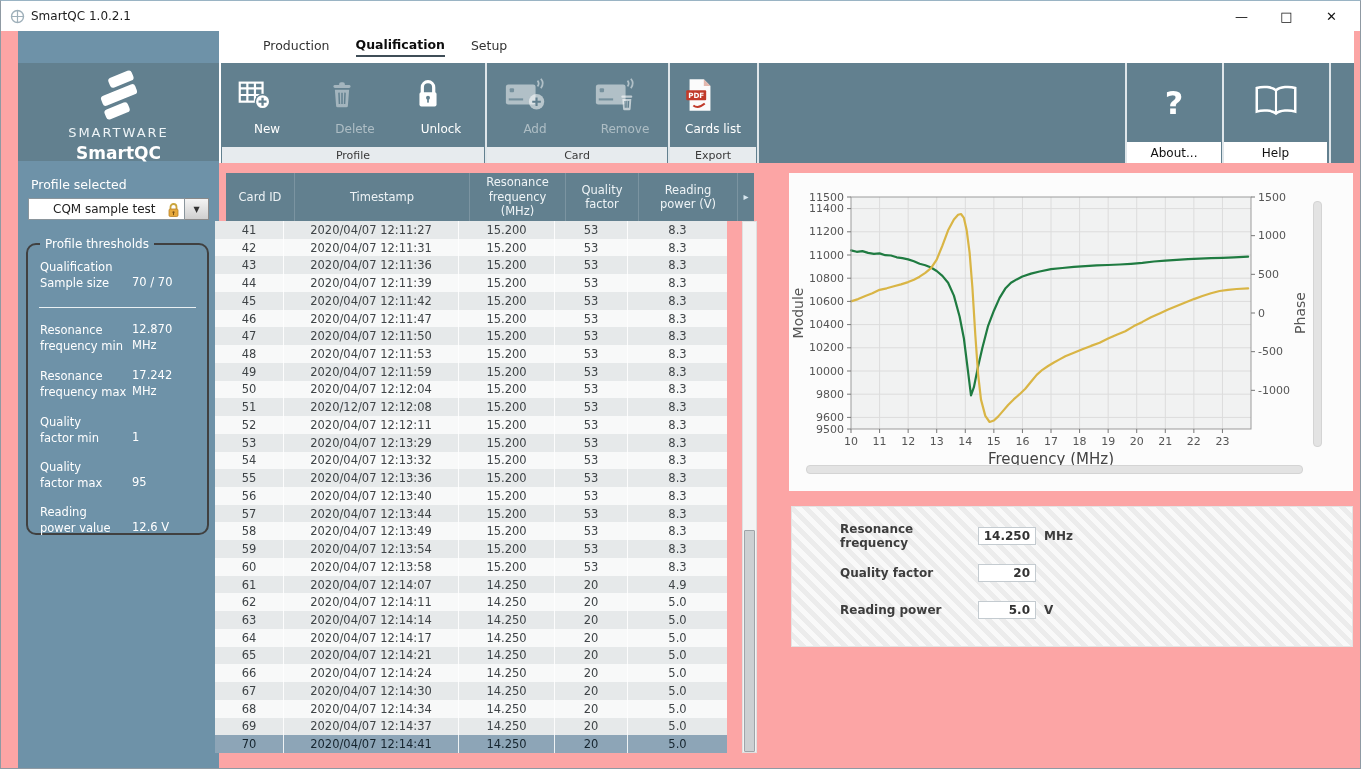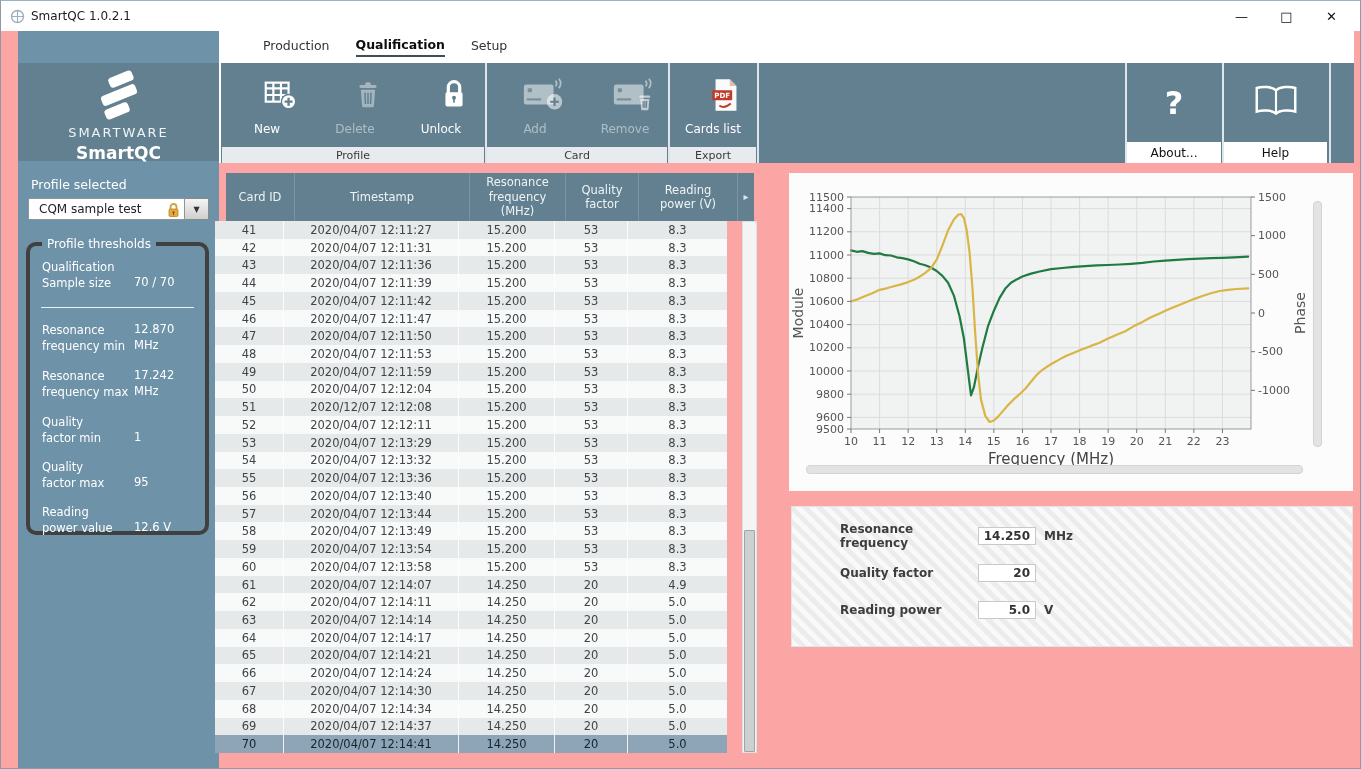--- a/index.html
+++ b/index.html
@@ -16,47 +16,47 @@
              font-size:13px; color:#111; cursor:default; }
 
   
   .sidebar { position:absolute; left:17px; top:30px; width:201px; height:739px; background:#6e92a8; }
   .logo-block { position:absolute; left:0; top:32px; width:201px; height:98px; background:#62808f; text-align:center; padding-top:4px; }
   .brand-company { color:#eef4f7; font-size:13px; letter-spacing:2px; margin-top:-2px; }
   .brand-app { color:#fff; font-size:17px; font-weight:bold; margin-top:3px; }
   .profile-label { position:absolute; left:13px; top:146px; color:#fff; font-size:12.5px; }
   .dropdown { position:absolute; left:10px; top:167px; width:181px; height:22px; display:flex; }
   .dd-input { position:relative; width:157px; height:22px; background:#fff; border:1px solid #8a959c;
-              font-size:12px; color:#222; display:flex; align-items:center; padding-left:10px; }
+              font-size:12px; color:#222; display:flex; align-items:center; padding-left:24px; }
   .dd-lock { position:absolute; right:3px; top:3px; }
   .dd-btn { width:24px; height:22px; background:linear-gradient(#f4f4f4,#cfcfcf); border:1px solid #8a8a8a;
             border-left:none; display:flex; align-items:center; justify-content:center; font-size:8px; color:#333; }
   .thresholds { position:absolute; left:8px; top:206px; width:183px; height:298px;
-                border:4px solid #404040; border-radius:10px; color:#fff; padding:2px 10px 0 10px; }
+                border:2px solid #404040; border-radius:10px; color:#fff; padding:2px 10px 0 10px; }
   .thresholds legend { font-size:12px; color:#fff; padding:0 5px; margin-left:2px; }
   .th-row { display:flex; align-items:flex-end; margin:13px 2px 0 2px; font-size:11.5px; line-height:1.4; }
   .th-row:first-of-type { margin-top:6px; }
   .th-label { width:92px; white-space:pre-line; }
   .th-value { flex:1; padding-bottom:1px; }
   .th-sep { height:1px; background:#e9f0f3; margin:16px 1px 2px 1px; }
 
   
   .tabbar { position:absolute; left:218px; top:30px; width:1135px; height:32px; background:#fff;
             display:flex; align-items:center; gap:26px; padding-left:44px; font-size:12.5px; color:#333; }
   .tab { cursor:default; padding-bottom:3px; }
   .tab.active { font-weight:bold; color:#0d0d0d; border-bottom:2px solid #3f4d57; }
 
   
   .toolbar { position:absolute; left:218px; top:62px; width:1135px; height:100px; background:#62808f; border-left:2px solid #fff; }
   .tgroup { position:absolute; top:0; height:100px; }
   .tgroup-label { position:absolute; left:0; bottom:0; width:100%; height:16px; background:#e7ebee;
                   color:#3a3a3a; font-size:11px; display:flex; align-items:center; justify-content:center; }
   .tgroup-sep { position:absolute; top:0; width:2px; height:100px; background:#dfe6ea; }
   .tbtn { position:absolute; top:8px; width:64px; height:76px; text-align:center; color:#fff; cursor:default; }
-  .tbtn .ticon { height:48px; display:flex; align-items:center; justify-content:flex-end;text-decoration:underline; }
+  .tbtn .ticon { height:48px; display:flex; align-items:center; justify-content:flex-start;text-decoration:underline; }
   .tbtn .tlabel { font-size:12px; margin-top:3px; }
   .tbtn.disabled .tlabel { color:rgba(255,255,255,0.48); }
   .help-btn { position:absolute; top:0; height:100px; text-align:center; color:#fff; cursor:default; }
   .help-btn .hicon { height:79px; display:flex; align-items:center; justify-content:center; }
   .help-btn .hlabel { position:absolute; left:0; bottom:0; width:100%; height:21px; background:#fff;
                       color:#111; font-size:12px; display:flex; align-items:center; justify-content:center;margin-top:40px; }
   .qmark { font-size:32px; font-weight:bold; color:#fff; }
 
   
   .thead { position:absolute; left:225px; top:172px; width:528px; height:48px; background:#62808f; display:flex; }

